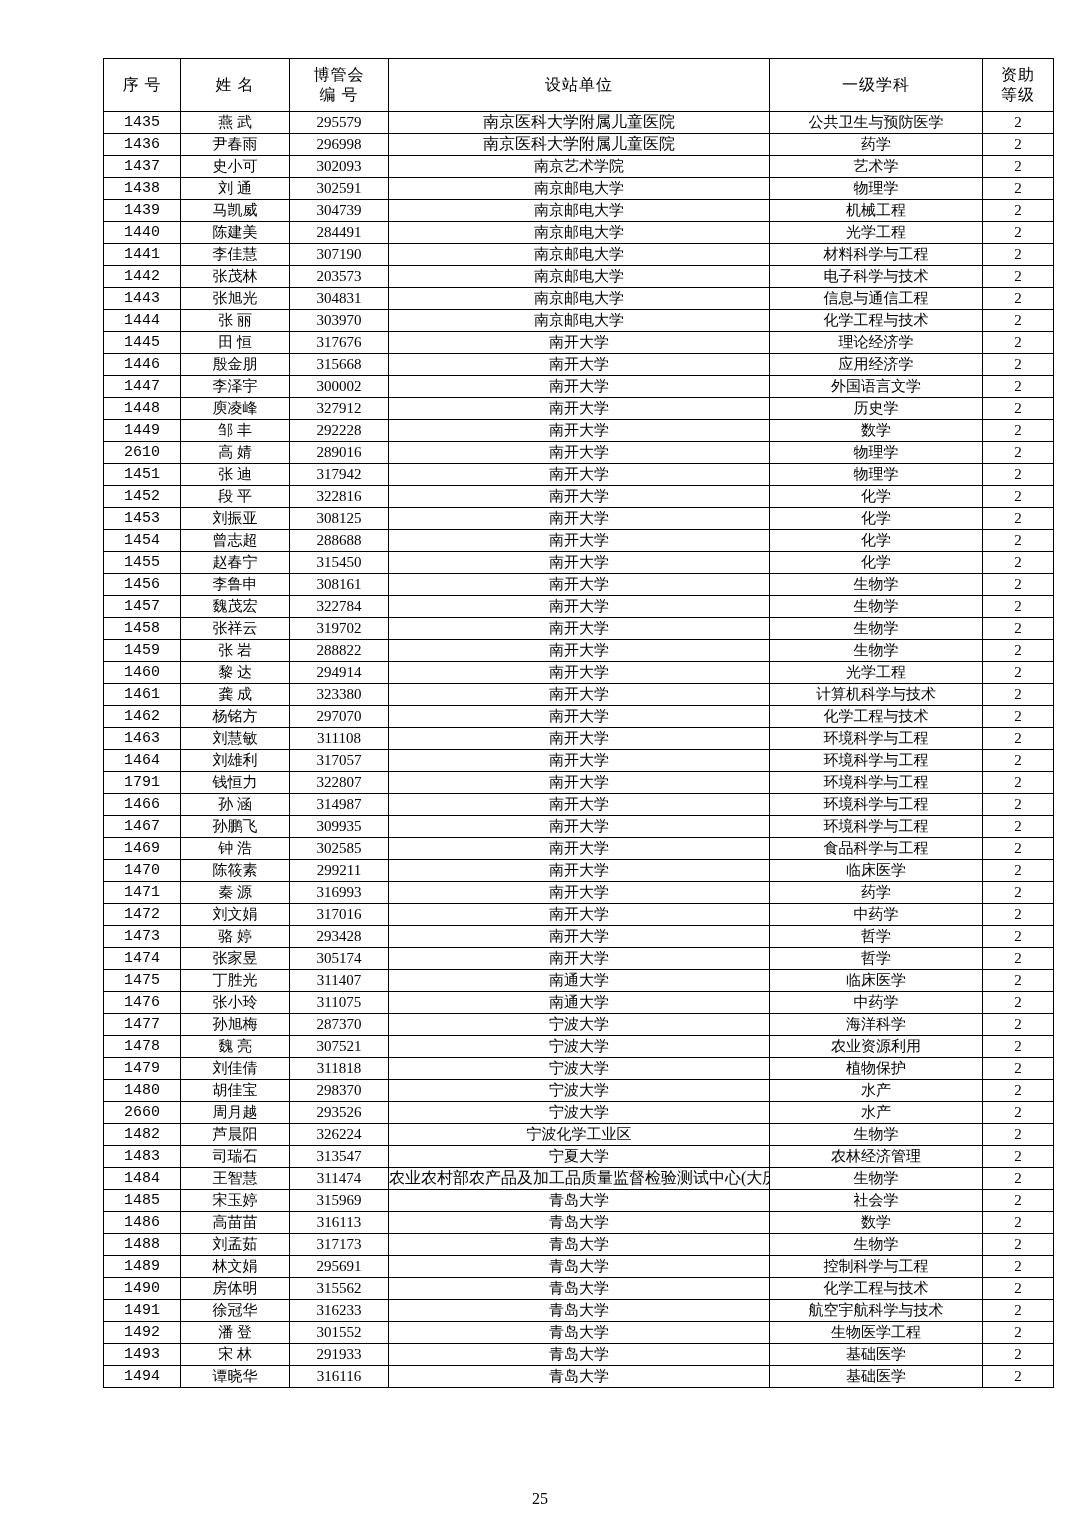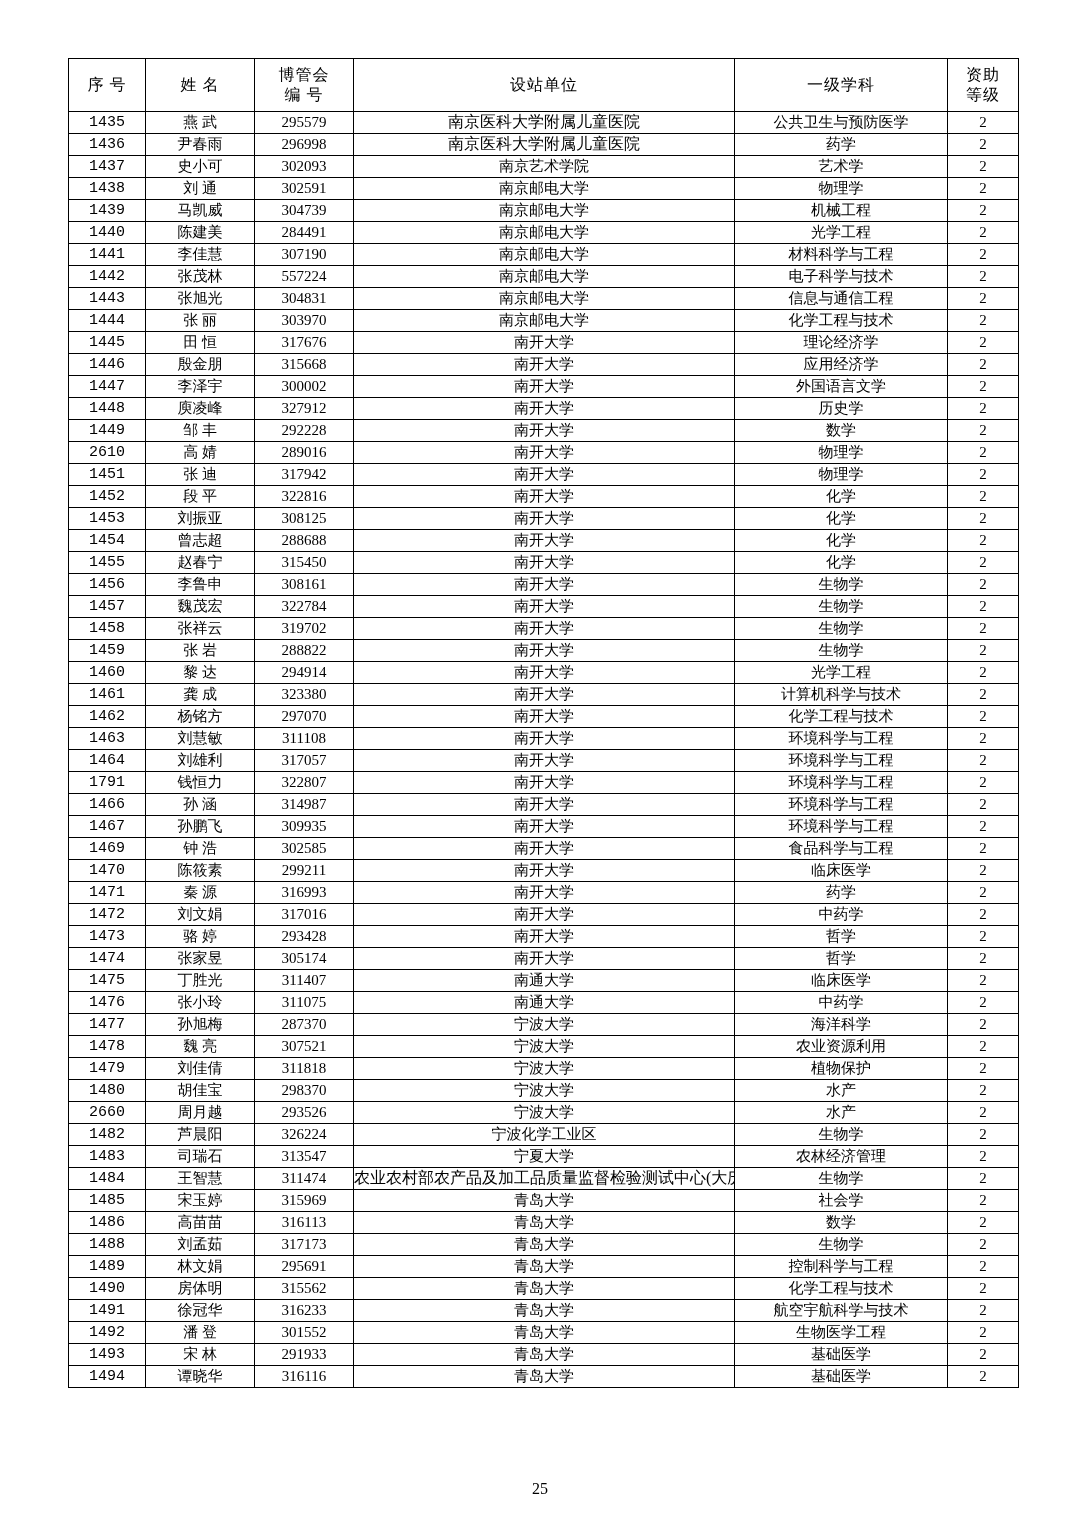--- a/index.html
+++ b/index.html
@@ -18,20 +18,21 @@
     width: 1080px;
     height: 1526px;
     box-sizing: border-box;
     padding: 58px 68px 0 68px;
     position: relative;
   }
   table.roster {
     border-collapse: collapse;
     width: 944px;
     table-layout: fixed;
+    margin-left: 35px;
   }
   table.roster th, table.roster td {
     border: 1px solid #000000;
     text-align: center;
     vertical-align: middle;
     font-size: 15px;
     line-height: 1.05;
     padding: 0;
     height: 21px;
     overflow: hidden;
@@ -53,21 +54,21 @@
   td.c-code { font-family: "Liberation Serif", serif; }
   td.c-unit { font-size: 15px; }
   td.c-unit.small { font-size: 16px; }
   td.c-disc { font-size: 15px; }
   td.c-level { font-family: "Liberation Serif", serif; }
   .hdr-two-line { display: block; line-height: 1.25; }
   .page-number {
     position: absolute;
     left: 0;
     right: 0;
-    bottom: 28px;
+    bottom: 18px;
     text-align: center;
     font-size: 16px;
     font-family: "Liberation Serif", serif;
   }
 </style>
 </head>
 <body>
 
 <div class="page">
   <table class="roster">
@@ -140,21 +141,21 @@
           <td class="c-seq">1441</td>
           <td class="c-name">李佳慧</td>
           <td class="c-code">307190</td>
           <td class="c-unit">南京邮电大学</td>
           <td class="c-disc">材料科学与工程</td>
           <td class="c-level">2</td>
         </tr>
         <tr>
           <td class="c-seq">1442</td>
           <td class="c-name">张茂林</td>
-          <td class="c-code">557224</td>
+          <td class="c-code">203573</td>
           <td class="c-unit">南京邮电大学</td>
           <td class="c-disc">电子科学与技术</td>
           <td class="c-level">2</td>
         </tr>
         <tr>
           <td class="c-seq">1443</td>
           <td class="c-name">张旭光</td>
           <td class="c-code">304831</td>
           <td class="c-unit">南京邮电大学</td>
           <td class="c-disc">信息与通信工程</td>

